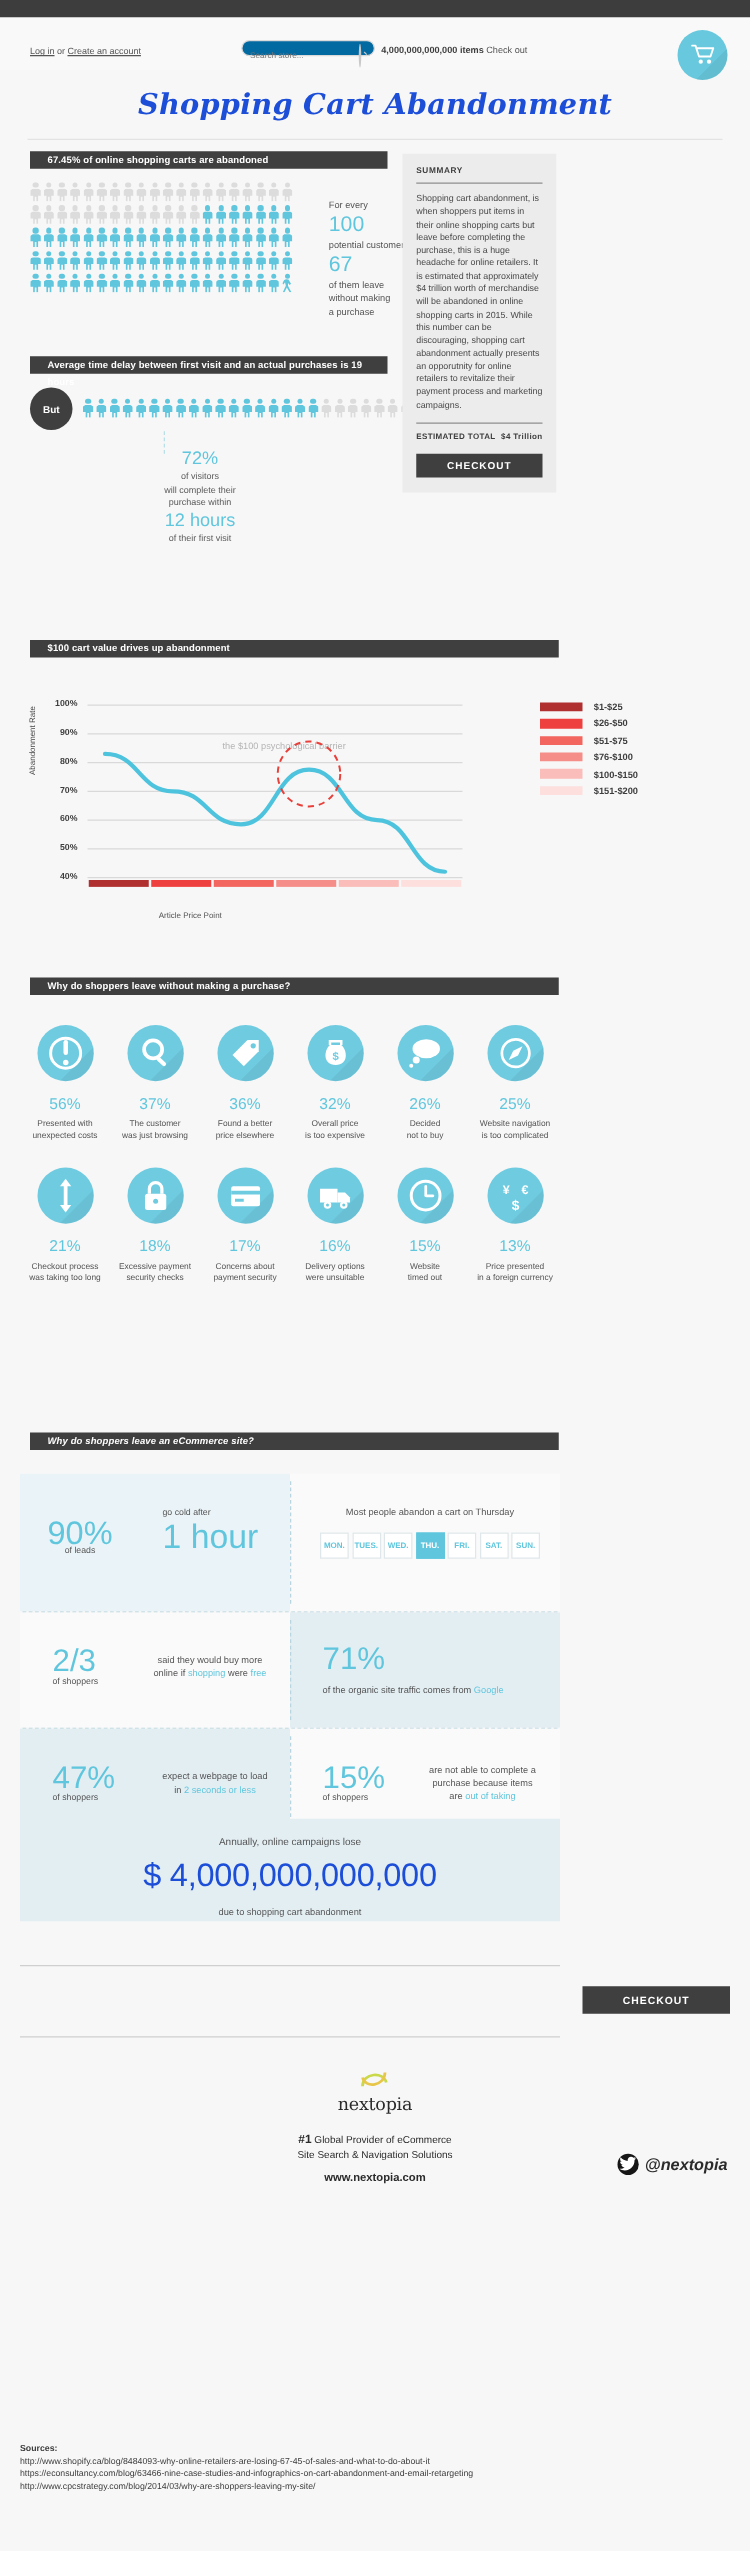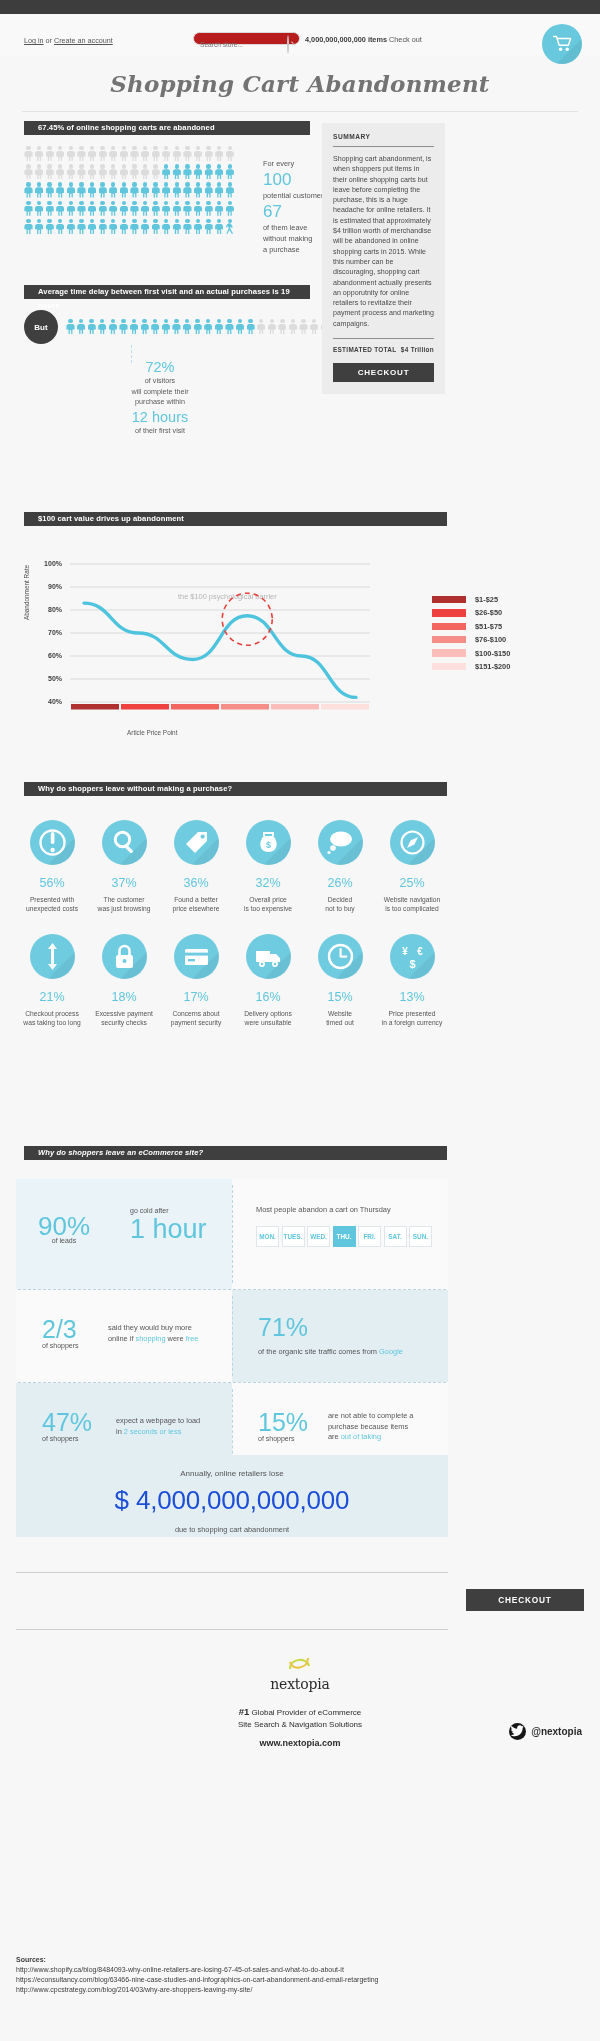--- a/index.html
+++ b/index.html
@@ -17,21 +17,21 @@
   .topbar-dark { height: 14px; background: #3d3d3d; }
   .topbar-white { height: 42px; background: #f9f9f9; position: relative; }
 
   .acct { position: absolute; left: 24px; top: 22px; font-size: 7.2px; color:#555; }
   .acct a { color:#555; text-decoration: underline; }
   .acct span.or { text-decoration: none; padding: 0 2px; }
 
   .searchbox {
     position:absolute; left: 193px; top: 18px;
     width: 107px; height: 13px; border:1px solid #dadada; border-radius: 7px;
-    background:#b91c1c;
+    background:#0369a1;
   }
   .searchbox input {
     border:0; background:transparent; outline:none;
     font-size:6.6px; color:#bdbdbd; padding: 0 6px; width: 88px; height: 11px;
     font-family:"Liberation Sans", sans-serif;
   }
   .searchbox .mag { position:absolute; right:6px; top:3px; width:6px; height:6px; }
   .mag-c { width:4.2px;height:4.2px;border:0.8px solid #c9c9c9;border-radius:50%; }
   .mag-h { position:absolute; right:-0.5px; bottom:-0.5px; width:2.6px;height:0.8px;background:#c9c9c9; transform:rotate(45deg); }
 
@@ -45,21 +45,21 @@
   }
   .cartcircle .shade { position:absolute; left:50%; top:42%; width:60px;height:60px;
      background:rgba(0,0,0,0.055); transform:rotate(45deg); }
   .cart-ic { position:absolute; left:11px; top:11px; width:19px;height:17px; }
 
   
   .title {
     text-align:center; margin-top: 14px;
     font-family:"DejaVu Serif", serif;
     font-style: italic; font-weight: bold;
-    font-size: 23px; color:#737373; letter-spacing:0.2px;
+    font-size: 23px; color:#1d4ed8; letter-spacing:0.2px;
   }
 
   .hr-light { height:1px; background:#e3e3e3; margin: 14px 22px 0 22px; }
 
   
   .mycart-h { margin: 14px 0 0 24px; font-size:15.5px; font-weight:bold; color:#3d3d3d; letter-spacing:0.3px; }
 
   .darkbar {
     background:#3f3f3f; color:#fff; font-size:7.6px; font-weight:bold;
     height:14px; line-height:14px; padding-left:14px; letter-spacing:0.1px;
@@ -112,21 +112,21 @@
   
   .bar-3 { position:absolute; left:24px; top:512px; width:423px; }
   .chart-wrap { position:absolute; left:24px; top:546px; width:560px; height:195px; }
   .chart-svg { position:absolute; left:0; top:0; }
   .ylabel { position:absolute; left:-1px; top:74px; transform:rotate(-90deg); transform-origin:0 0;
      font-size:6.4px; color:#4a4a4a; white-space:nowrap; }
   .ytick { position:absolute; font-size:7px; font-weight:bold; color:#3d3d3d; text-align:right; width:30px; }
   .barrier-lbl { position:absolute; left:154px; top:46px; font-size:7.4px; color:#b5b5b5; }
   .xlabel { position:absolute; left:103px; top:183px; font-size:6.4px; color:#555; }
 
-  .legend { position:absolute; left:432px; top:595px; }
+  .legend { position:absolute; left:432px; top:561px; }
   .leg-row { display:flex; align-items:center; margin-bottom:4.4px; }
   .leg-sw { width:34px;height:7.5px; margin-right:9px; }
   .leg-tx { font-size:7.4px; font-weight:bold; color:#3d3d3d; }
 
   
   .bar-4 { position:absolute; left:24px; top:782px; width:423px; }
   .reasons { position:absolute; left:16px; top:820px; width:432px; }
   .rrow { display:flex; }
   .rcell { width:72px; text-align:center; }
   .ric { width:45px;height:45px;border-radius:50%;background:#6fcbe0; margin:0 auto; position:relative; overflow:hidden; }
@@ -141,21 +141,21 @@
   .erow { display:flex; }
   .ecell { position:relative; }
   .ecell.lt { background:#eaf3f7; }
   .ecell.dk { background:#e3eef3; }
   .ecell.pl { background:#fafafa; }
   .dashv { position:absolute; left:0; top:6px; bottom:6px; border-left:1px dashed #b9d6e0; }
   .dashh { height:0; border-top:1px dashed #b9d6e0; margin:0 2px; }
 
   .big-pct { font-size:25px; color:#5fc6dd; line-height:26px; }
   .sm-sub { font-size:7px; color:#555; }
-  .mid-tx { font-size:7.4px; color:#555; line-height:10.5px; }
+  .mid-tx { font-size:7.4px; color:#555; line-height:10.5px;text-align:center; }
   .teal { color:#5fc6dd; }
 
   .days { display:flex; gap:2.5px; margin-top:10px; }
   .day { width:23px;height:21px; border:1px solid #dfe7ea; background:#fff;
       font-size:6.4px; font-weight:bold; color:#5fc6dd;
       display:flex;align-items:center;justify-content:center; }
   .day.on { background:#5fc6dd; color:#fff; border-color:#5fc6dd; }
 
   .annual { position:absolute; left:16px; top:1455px; width:432px; height:82px;
       background:#e3eef3; text-align:center; }
@@ -170,21 +170,21 @@
       display:flex;align-items:center;justify-content:center; cursor:pointer; }
   .frule2 { position:absolute; left:16px; top:1629px; width:432px; height:1px; background:#cfcfcf; }
 
   .brand { position:absolute; left:0; top:1653px; width:600px; text-align:center; }
   .brand-name { font-family:"DejaVu Serif", serif; font-size:14px; color:#2b2b2b; letter-spacing:-0.2px; }
   .tagline { font-size:8px; color:#2b2b2b; line-height:11.5px; margin-top:14px; }
   .tagline .n1 { font-size:9.5px; font-weight:bold; }
   .site { font-size:9px; font-weight:bold; color:#2b2b2b; margin-top:8px; }
   .twit { position:absolute; right:18px; top:1723px; display:flex; align-items:center; gap:5px; }
   .twit-c { width:17px;height:17px;border-radius:50%;background:#161616; position:relative; }
-  .twit-h { font-size:10px; font-weight:bold; color:#2b2b2b; }
+  .twit-h { font-size:13px; font-weight:bold; color:#2b2b2b;font-style:italic; }
 
   .sources { position:absolute; left:16px; top:1955px; font-size:7px; color:#3d3d3d; line-height:10px; }
   .sources .sh { font-weight:bold; }
 </style>
 </head>
 <body>
 
 <div class="page">
 
   <div class="topbar-dark"></div>
@@ -1066,21 +1066,21 @@
         <div style="position:absolute;left:96px;top:28px;width:116px;">
           <div class="mid-tx">are not able to complete a</div>
           <div class="mid-tx">purchase because items</div>
           <div class="mid-tx"><span>are </span><span class="teal">out of taking</span></div>
         </div>
       </div>
     </div>
   </div>
 
   <div class="annual">
-    <div class="an-top">Annually, online retailers lose</div>
+    <div class="an-top">Annually, online campaigns lose</div>
     <div class="an-big">$ 4,000,000,000,000</div>
     <div class="an-bot">due to shopping cart abandonment</div>
   </div>
 
   <div class="frule1"></div>
   <div class="fbtn">CHECKOUT</div>
   <div class="frule2"></div>
 
   <div class="brand">
     <svg width="26" height="22" viewBox="0 0 26 22" style="display:block;margin:0 auto 1px;">

